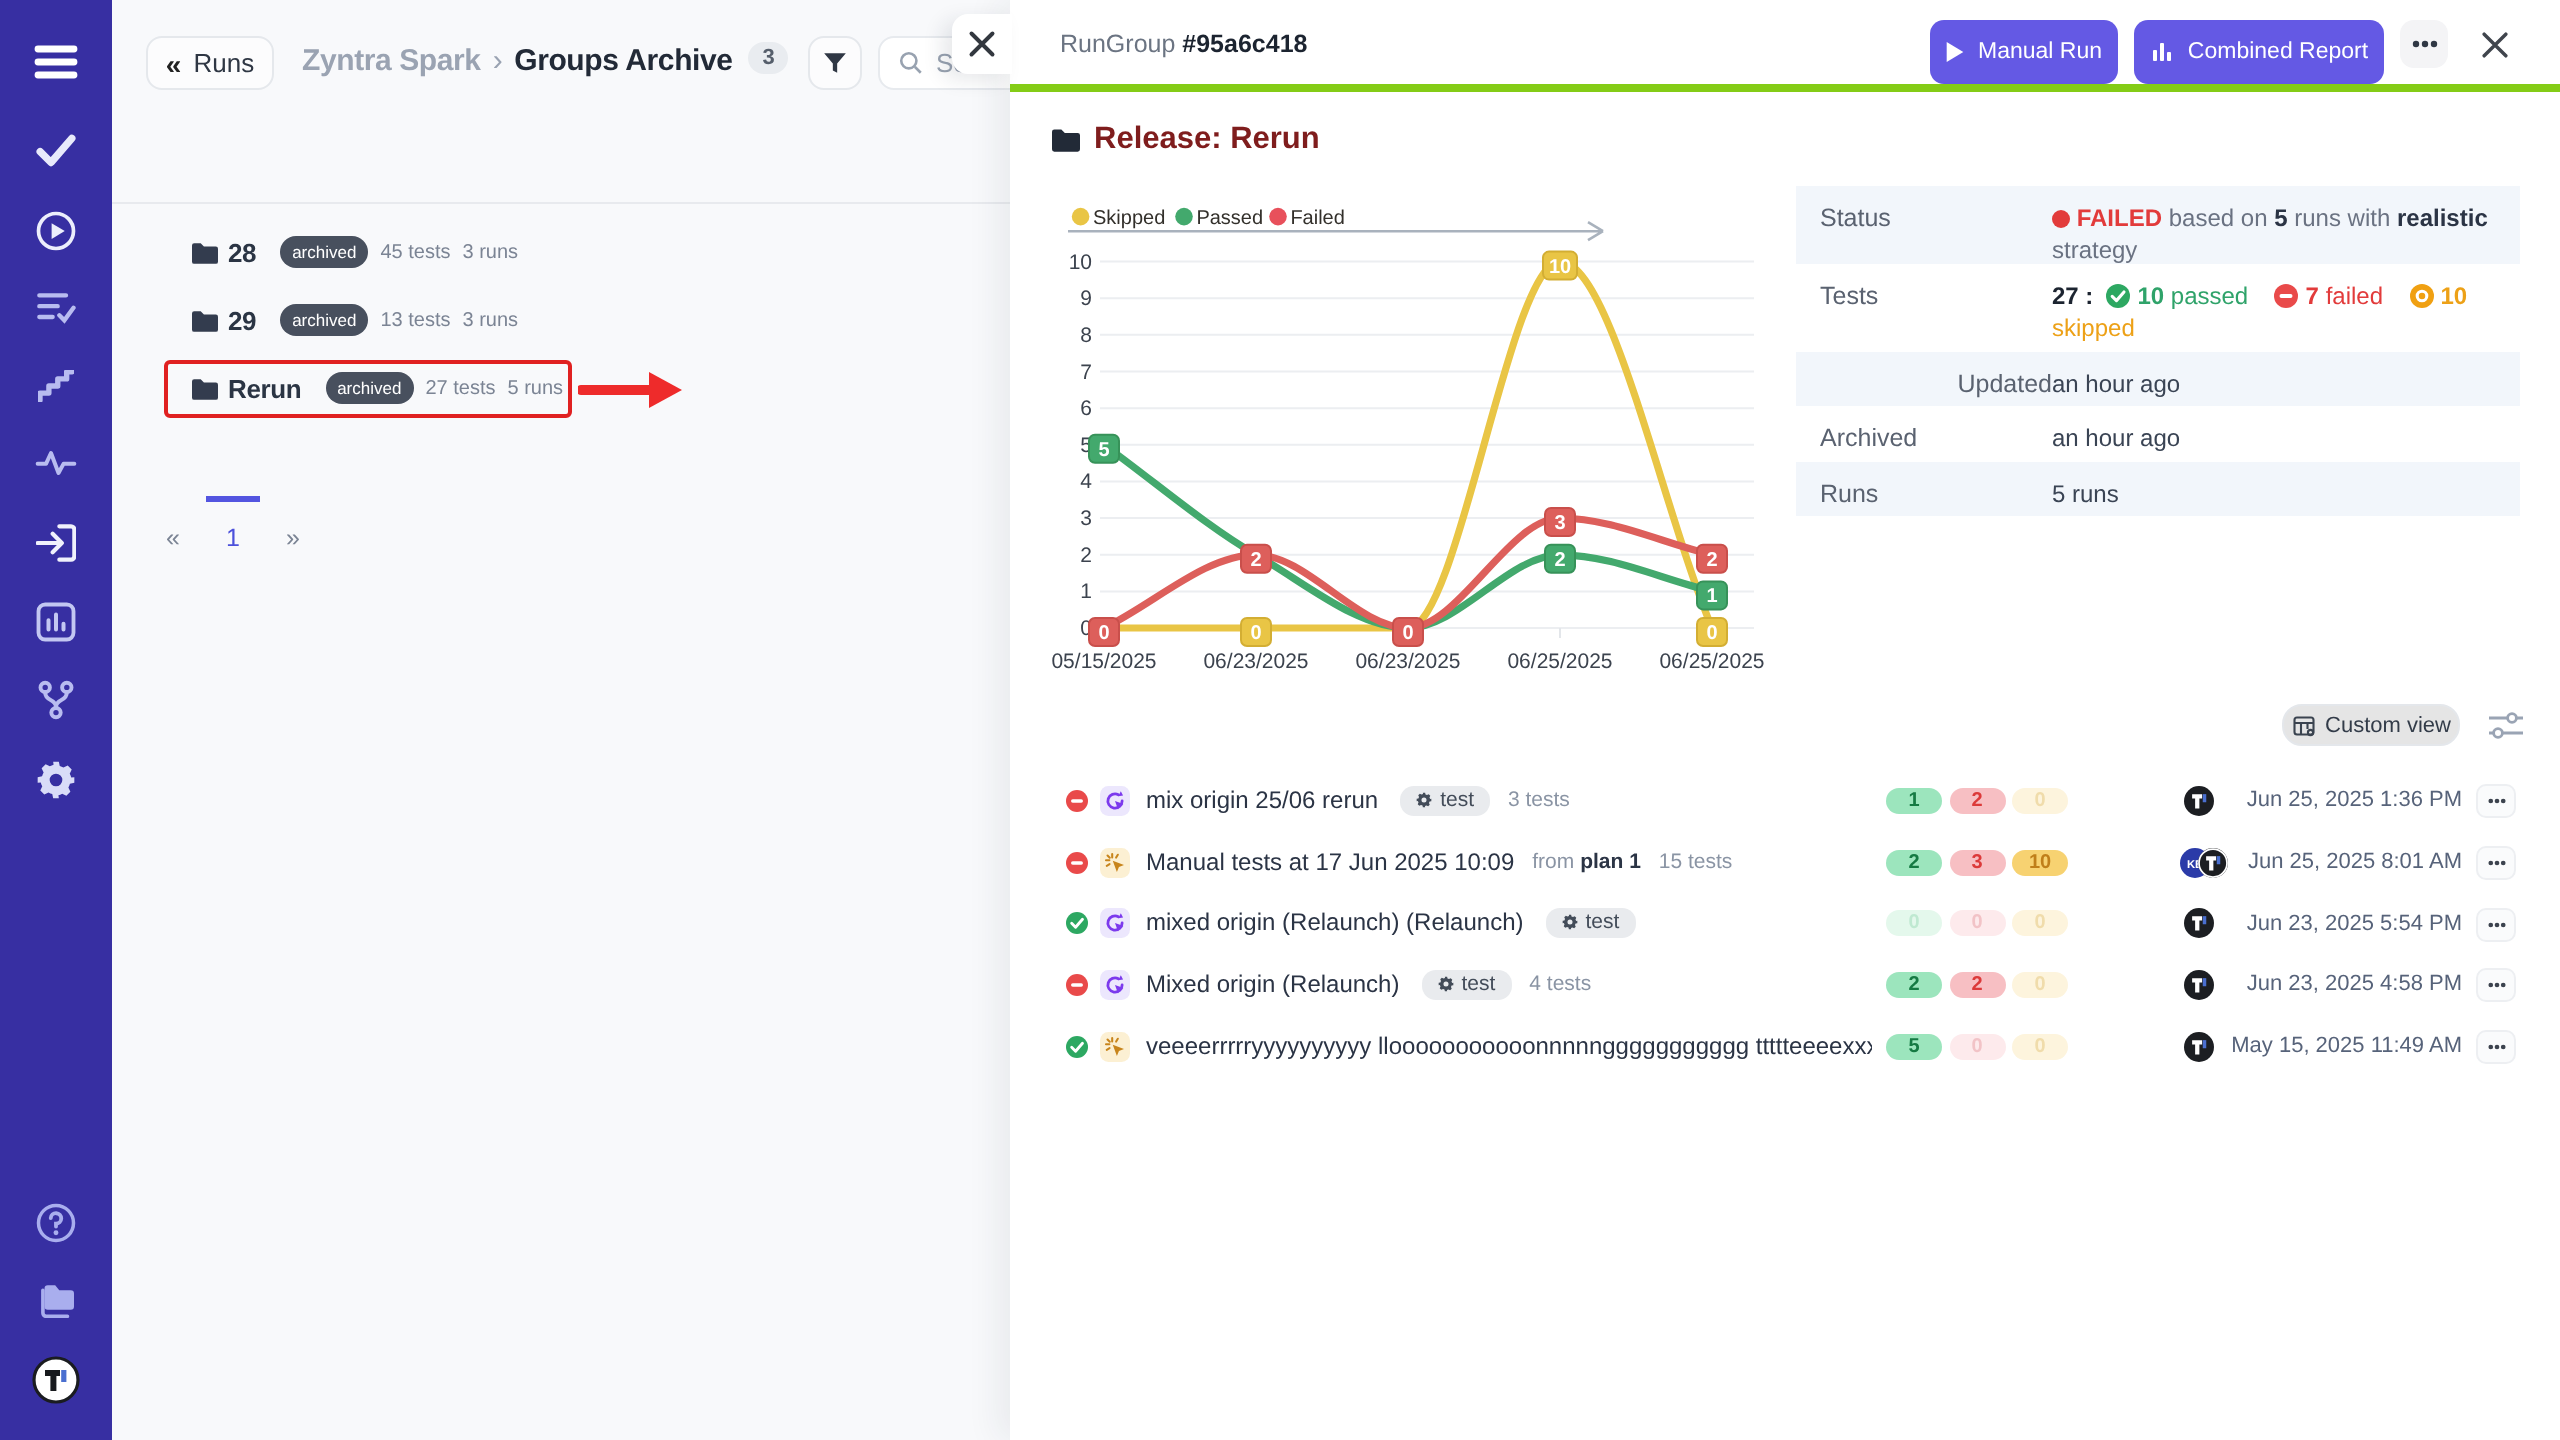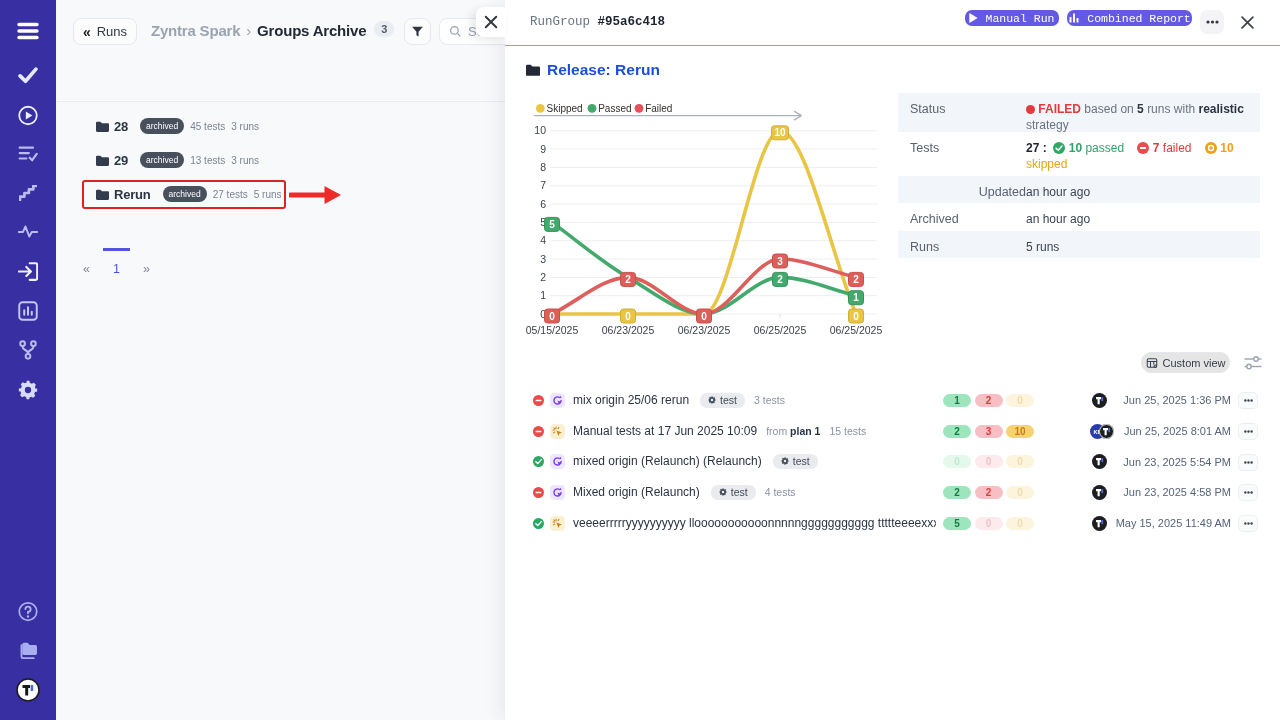--- a/index.html
+++ b/index.html
@@ -28,30 +28,30 @@
 .archpill { background:#48505e; color:#fff; font-size:8.5px; font-weight:500; border-radius:8px; padding:2.5px 6px 3px; margin-left:12px; }
 .gmeta { color:#7b8494; font-size:10px; font-weight:500; margin-left:6px; }
 #redbox { position:absolute; left:26px; top:180px; width:204px; height:29px; border:2px solid #e02121; border-radius:3px; }
 
 #pgbar { position:absolute; left:47px; top:248px; width:27px; height:2.5px; background:#5355e0; }
 .pgi { position:absolute; top:262px; font-size:12.5px; color:#7b8494; }
 
 
 #drawer { position:absolute; left:505px; top:0; width:775px; height:720px; background:#fff; box-shadow:-6px 0 16px rgba(30,40,60,0.07); }
 #closenotch { position:absolute; left:-29px; top:7px; width:30px; height:30px; background:#fff; border-radius:8px 0 0 8px; box-shadow:-5px 3px 10px rgba(30,40,60,0.10); display:flex; align-items:center; justify-content:center; }
-#dhead { position:absolute; left:0; top:0; width:775px; height:46px; border-bottom:1px solid #84cc16;font-family:Liberation Mono, monospace; }
+#dhead { position:absolute; left:0; top:0; width:775px; height:46px; border-bottom:4px solid #84cc16; }
 #dtitle { position:absolute; left:25px; top:15px; font-size:12.5px; color:#6b7482; }
 #dtitle b { color:#1c2430; }
-.ibtn { position:absolute; top:10px; height:16px; background:#6459e4; border-radius:7px; color:#fff; font-size:11.5px; font-weight:500; display:flex; align-items:center; justify-content:center; gap:7px; }
+.ibtn { position:absolute; top:10px; height:32px; background:#6459e4; border-radius:7px; color:#fff; font-size:11.5px; font-weight:500; display:flex; align-items:center; justify-content:center; gap:7px; }
 #manualrun { left:460px; width:94px; }
 #combrep { left:562px; width:125px; }
 #dots3 { position:absolute; left:695px; top:10px; width:24px; height:24px; background:#f4f4f6; border-radius:7px; display:flex; align-items:center; justify-content:center; }
 #dclose { position:absolute; left:733px; top:13px; width:18px; height:18px; display:flex; align-items:center; justify-content:center; }
 
-#relttl { position:absolute; left:21px; top:61px; display:flex; align-items:center; gap:7px; font-size:15.5px; font-weight:700; color:#1d4ed8; }
+#relttl { position:absolute; left:21px; top:61px; display:flex; align-items:center; gap:7px; font-size:15.5px; font-weight:700; color:#7f1d1d; }
 
 
 #dtable { position:absolute; left:393px; top:93px; width:362px; font-size:12.5px; }
 .trow { display:flex; padding:0 12px; }
 .trow.stripe { background:#f2f6fb; }
 .tlabel { width:116px; flex:none; color:#5a6270; padding-top:9px; }
 .tval { color:#3a4454; padding-top:9px; line-height:15.5px; font-size:12px; }
 
 
 #cvbtn { font-family:"Liberation Sans",sans-serif; position:absolute; left:636px; top:352px; width:89px; height:21px; font-size:11px; white-space:nowrap; background:#e5e5e5; border:1px solid #e4e7eb; border-radius:10px; display:flex; align-items:center; justify-content:center; gap:5px; font-weight:500; color:#333c49; }

